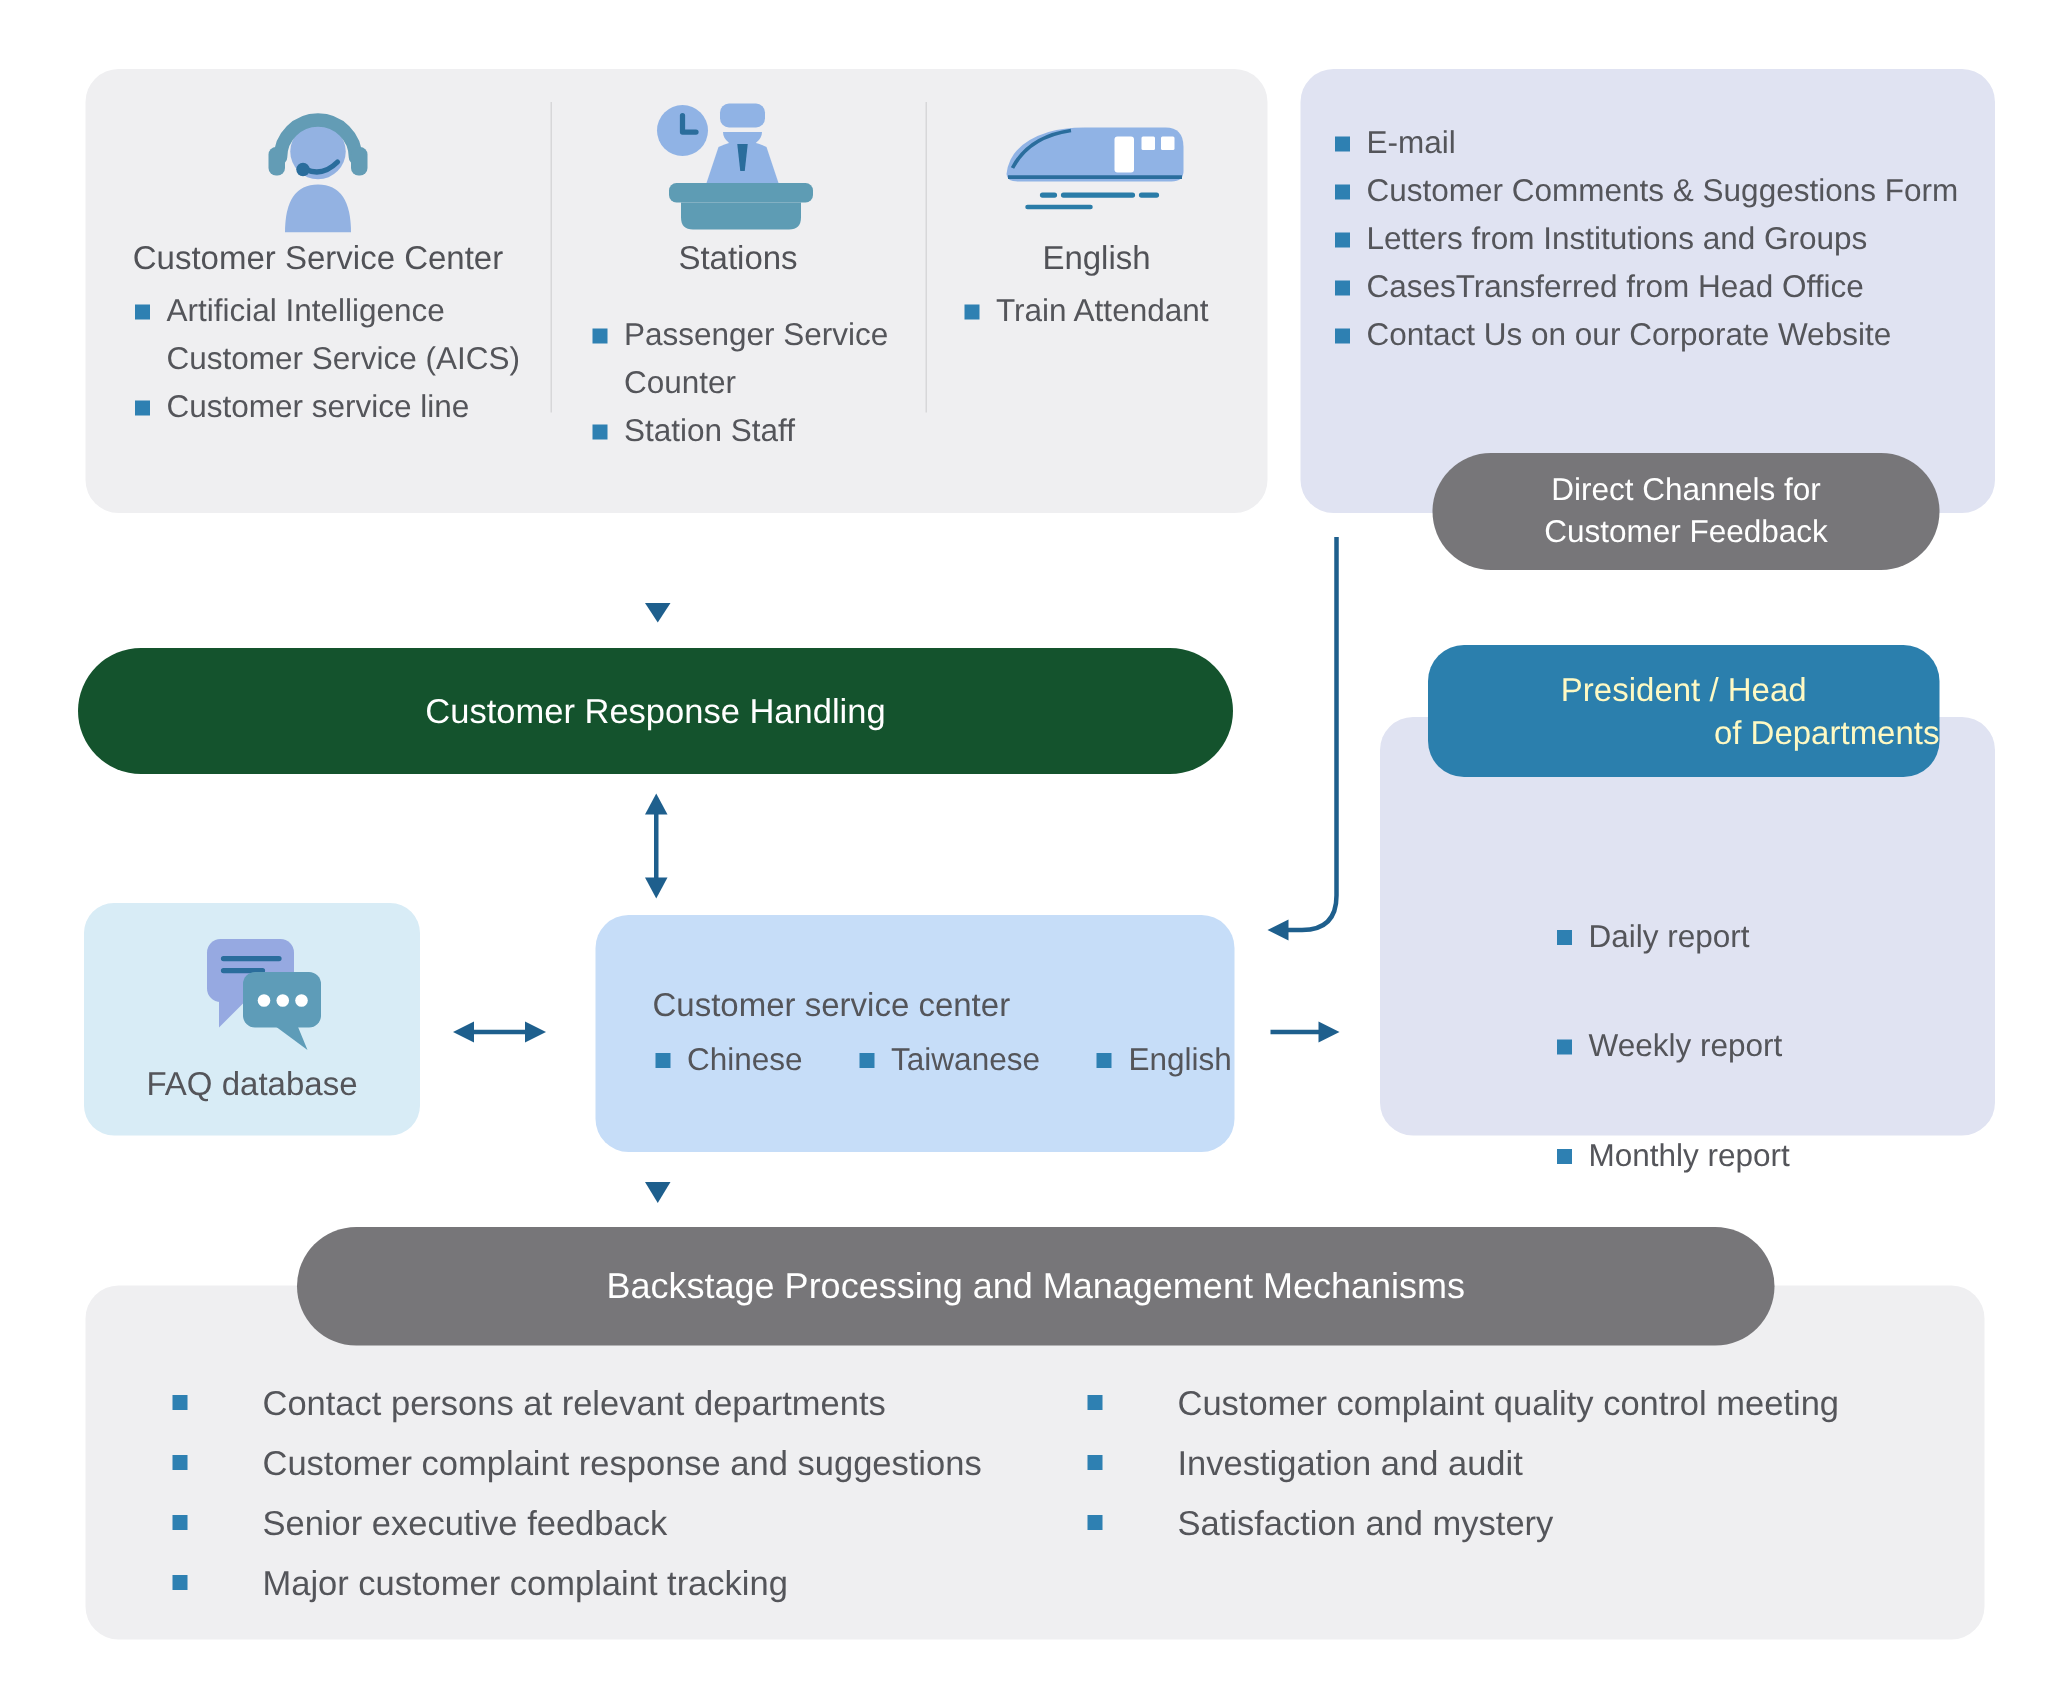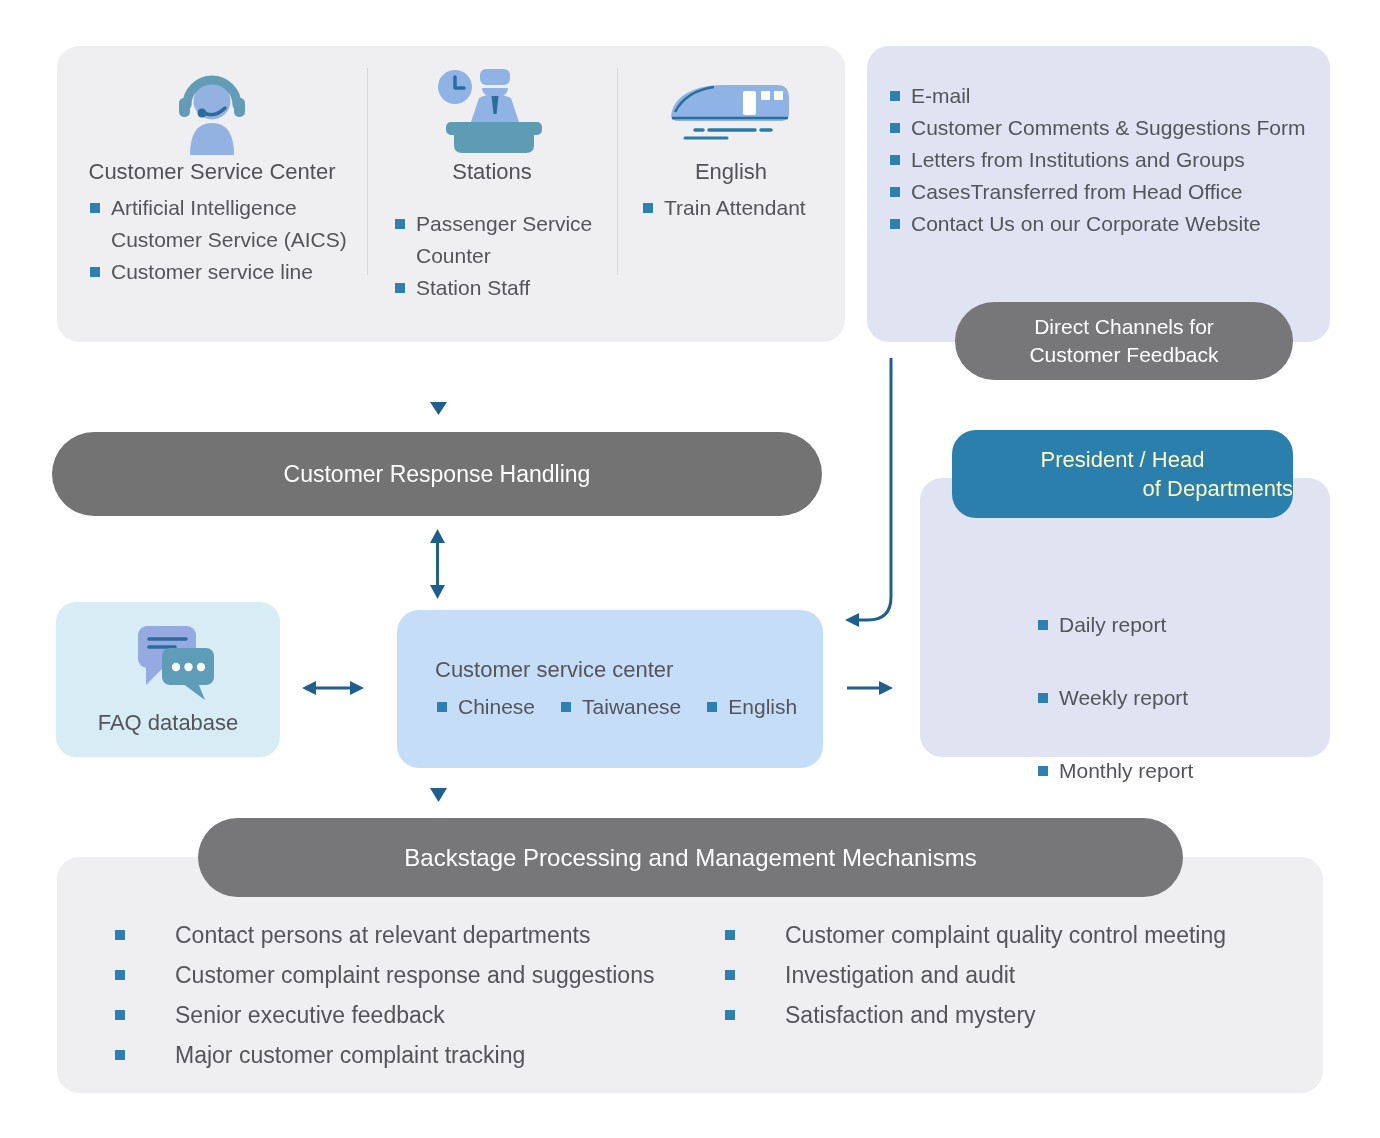--- a/index.html
+++ b/index.html
@@ -9,29 +9,29 @@
   }
   .abs{position:absolute;}
   
   .panel-gray{background:#efeff1;border-radius:22px;}
   .panel-lav{background:#e0e3f2;border-radius:22px;}
   .box-cyan{background:#d8ecf6;border-radius:20px;}
   .box-blue{background:#c6ddf8;border-radius:22px;}
   
   .pill-gray{background:#777679;border-radius:44px;color:#ffffff;text-align:center;}
   .pill-teal{background:#2b7fad;border-radius:24px;color:#fef9c3;text-align:center;}
-  .bar-blue{background:#737373;border-radius:42px;color:#ffffff;text-align:center;}
+  .bar-blue{background:#14532d;border-radius:42px;color:#ffffff;text-align:center;}
   .pill-line{font-size:21px;line-height:28px;}
   
   .col-title{font-size:22px;line-height:26px;text-align:center;color:#515257;}
   .b-list{font-size:21px;}
   .b-item{display:flex;align-items:flex-start;line-height:32px;}
   .sq{width:10px;height:10px;background:#2e80b2;flex:0 0 auto;margin:11px 11px 0 0;}
   .divider{width:1px;background:#d7d7d9;}
-  .lang-row{display:flex;gap:26px;font-size:21px;line-height:26px;}
+  .lang-row{display:flex;gap:38px;font-size:21px;line-height:26px;}
   .lang-row .b-item{line-height:26px;}
   .lang-row .sq{margin-top:8px;}
   .big-list{font-size:23px;}
   .big-list .b-item{line-height:40px;gap:38px;}
   .big-list .sq{margin:15px 12px 0 0;}
   .rep-list{font-size:21px;}
   .rep-list .b-item{line-height:32px;margin-top:41px;}
   svg{display:block;}
   .overlay{pointer-events:none;}
 </style>

